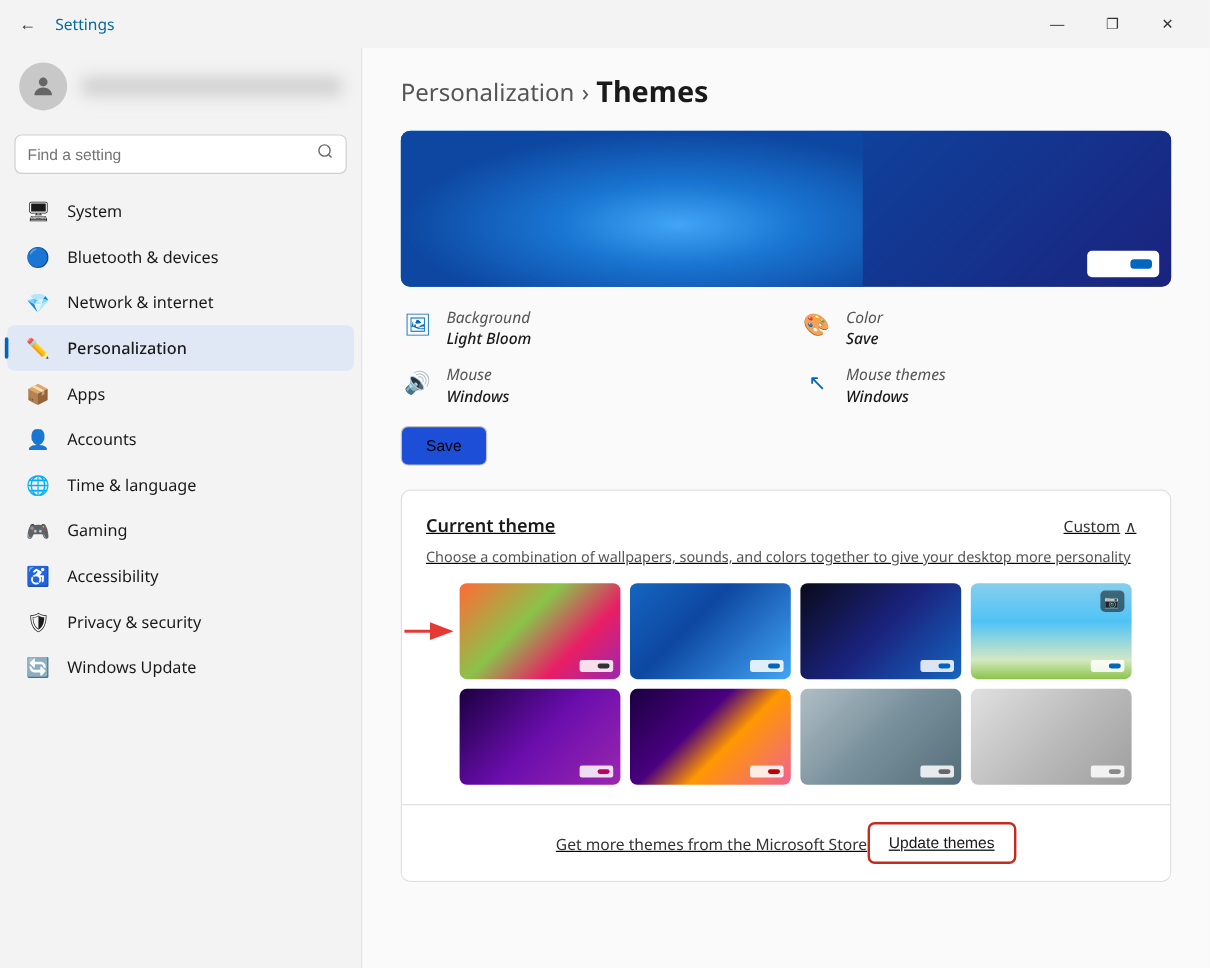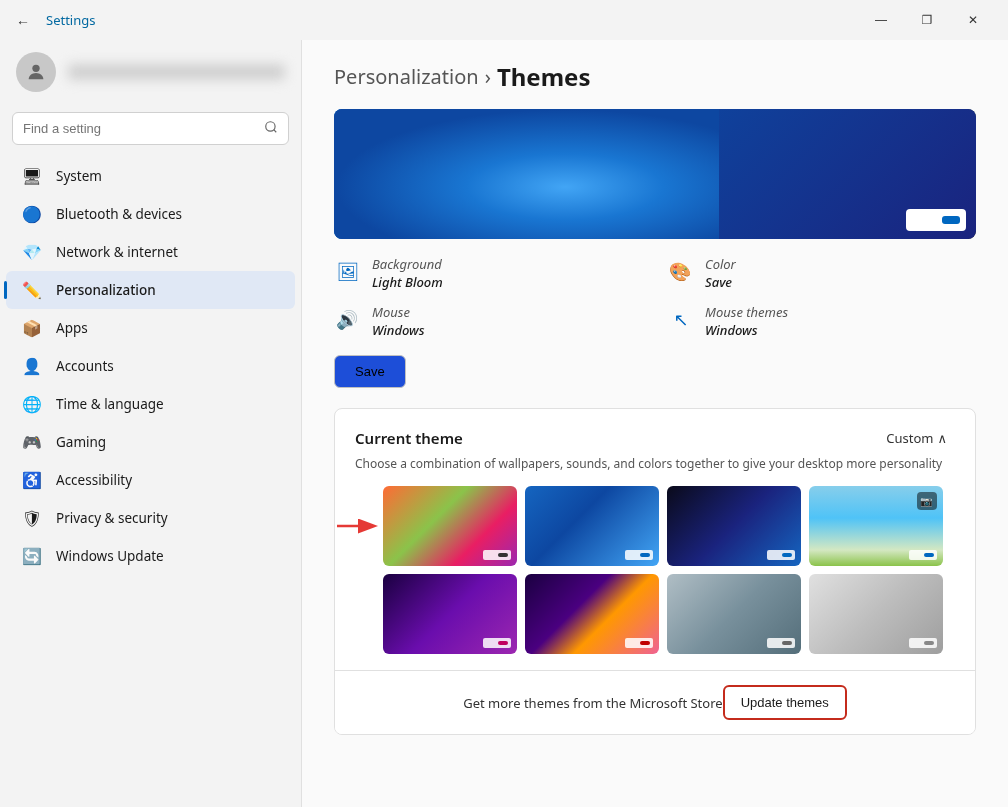--- a/index.html
+++ b/index.html
@@ -256,20 +256,21 @@
       cursor: pointer;
       width: fit-content;
     }
 
     .current-theme-section {
       margin: 0 32px 16px 32px;
       background: white;
       border-radius: 8px;
       border: 1px solid #e0e0e0;
       overflow: hidden;
+      text-decoration: underline;
     }
     .current-theme-header {
       display: flex;
       align-items: center;
       justify-content: space-between;
       padding: 16px 20px 4px 20px;
     }
     .current-theme-title { font-size: 15px; font-weight: 600; color: #1a1a1a; }
     .current-theme-desc { font-size: 12px; color: #555; padding: 0 20px 14px 20px; }
     .custom-badge {

